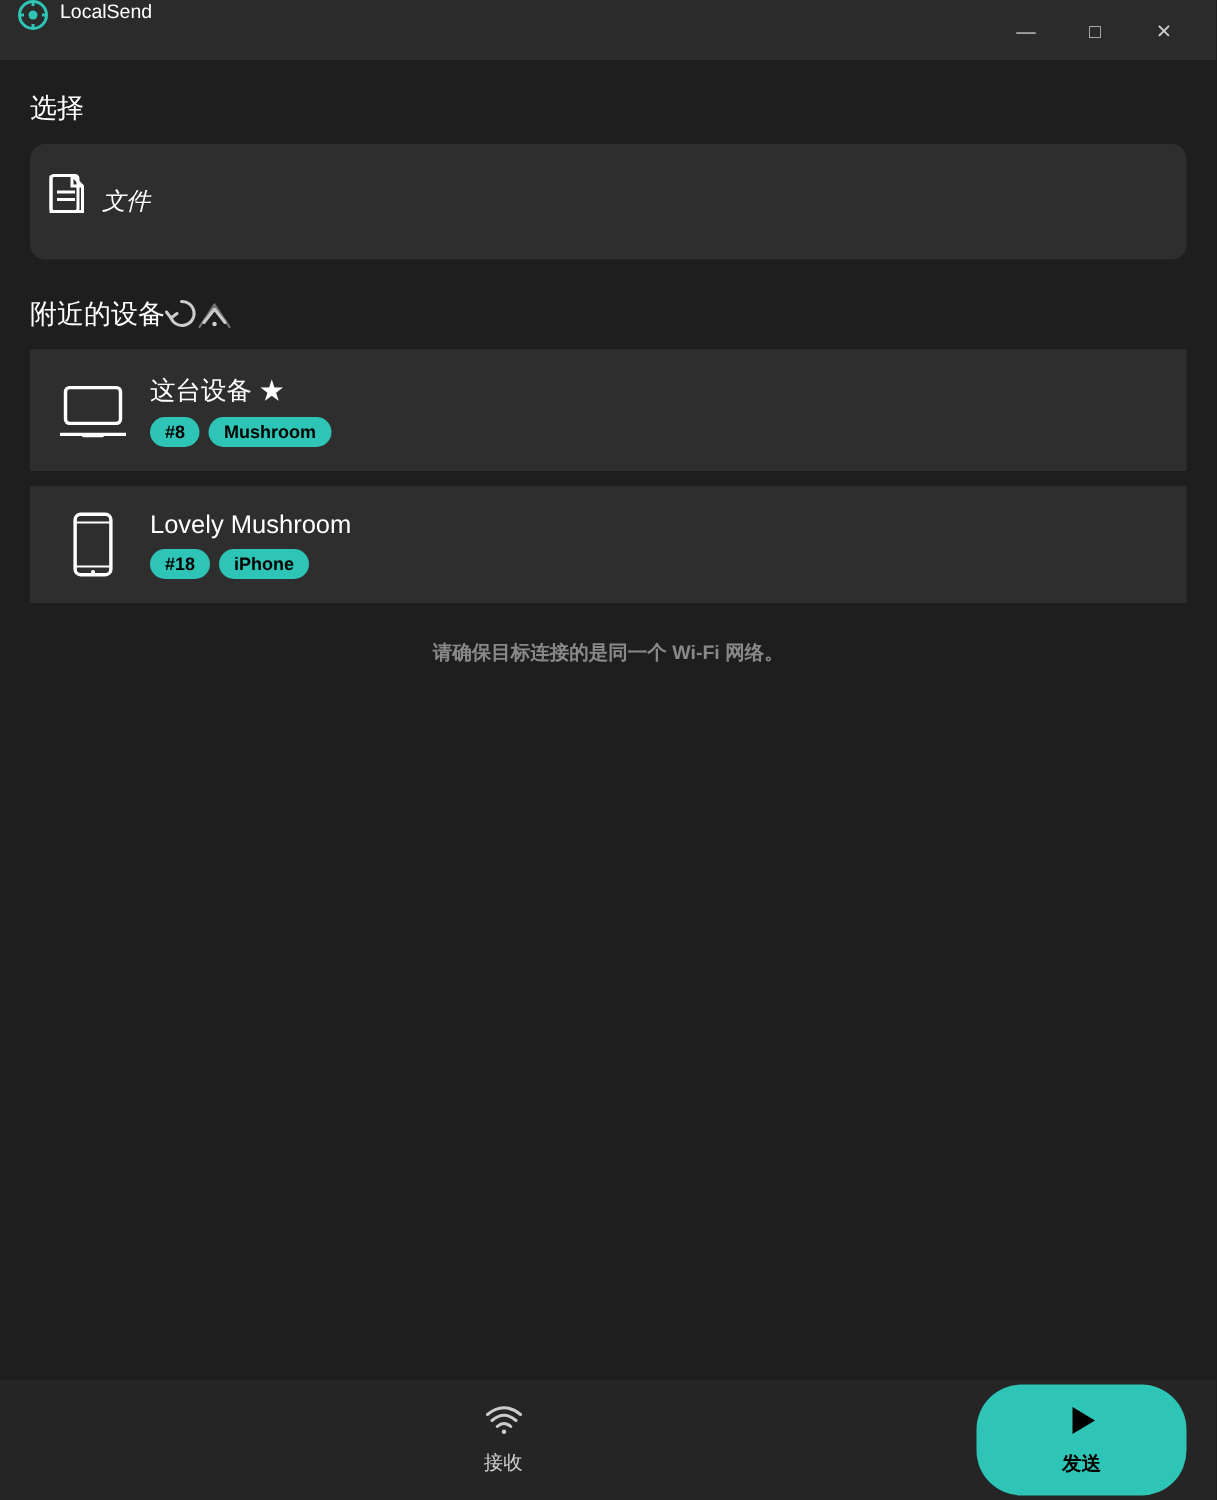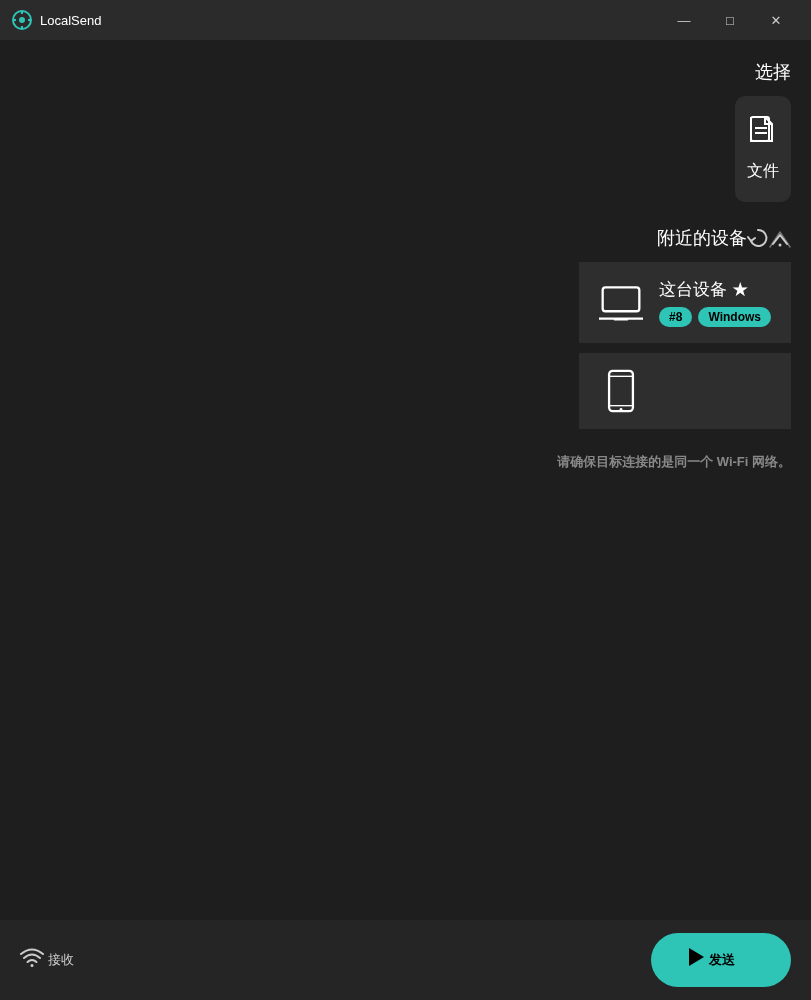--- a/index.html
+++ b/index.html
@@ -16,21 +16,21 @@
       display: flex;
       flex-direction: column;
       overflow: hidden;
     }
 
     
     .title-bar {
       background: #2b2b2b;
       height: 40px;
       display: flex;
-      align-items: center;
+      align-items: flex-start;
       padding: 0 12px;
       user-select: none;
       flex-shrink: 0;
     }
 
     .title-bar-icon {
       width: 20px;
       height: 20px;
       margin-right: 8px;
       display: flex;
@@ -69,21 +69,20 @@
     }
 
     
     .main-content {
       flex: 1;
       padding: 20px 20px 0 20px;
       background: #1e1e1e;
       display: flex;
       flex-direction: column;
       overflow: hidden;
-      align-items: flex-end;
     }
 
     .section-label {
       color: #ffffff;
       font-size: 18px;
       font-weight: 500;
       margin-bottom: 12px;
     }
 
     
@@ -95,24 +94,25 @@
 
     .select-btn {
       flex: 1;
       background: #2e2e2e;
       border: none;
       border-radius: 10px;
       color: #ffffff;
       cursor: pointer;
       padding: 20px 12px;
       display: flex;
-      flex-direction: column;
+      flex-direction: row;
       align-items: center;
       gap: 8px;
       transition: background 0.15s;
+      font-style: italic;
     }
 
     .select-btn-icon {
       font-size: 28px;
       line-height: 1;
     }
 
     .select-btn-label {
       font-size: 16px;
       color: #ffffff;
@@ -210,21 +210,21 @@
       display: flex;
       align-items: center;
       justify-content: space-around;
       padding: 0 20px;
       flex-shrink: 0;
       position: relative;
     }
 
     .bottom-nav-item {
       display: flex;
-      flex-direction: row;
+      flex-direction: column;
       align-items: center;
       gap: 4px;
       cursor: pointer;
       flex: 1;
     }
 
     .bottom-nav-icon {
       font-size: 22px;
       color: #cccccc;
     }
@@ -232,21 +232,21 @@
     .bottom-nav-label {
       font-size: 13px;
       color: #cccccc;
     }
 
     .send-fab {
       background: #2ec4b6;
       border-radius: 30px;
       padding: 12px 32px;
       display: flex;
-      flex-direction: row;
+      flex-direction: column;
       align-items: center;
       gap: 2px;
       cursor: pointer;
       flex: 1;
       max-width: 140px;
     }
 
     .send-fab-icon {
       font-size: 22px;
       color: #000000;
@@ -339,33 +339,40 @@
         <svg class="laptop-svg" viewBox="0 0 48 38" fill="none" xmlns="http://www.w3.org/2000/svg">
           <rect x="4" y="2" width="40" height="26" rx="3" fill="none" stroke="white" stroke-width="2.5"></rect>
           <line x1="0" y1="36" x2="48" y2="36" stroke="white" stroke-width="2.5" stroke-linecap="round"></line>
           <rect x="16" y="36" width="16" height="2" rx="1" fill="white"></rect>
         </svg>
       </div>
       <div class="device-info">
         <span class="device-name">这台设备 ★</span>
         <div class="device-tags">
           <span class="device-tag">#8</span>
-          <span class="device-tag">Windows</span>
+          <span class="device-tag">Mushroom</span>
         </div>
       </div>
     </div>
 
     <div class="device-card">
       <div class="device-icon">
         <svg class="phone-svg" viewBox="0 0 30 48" fill="none" xmlns="http://www.w3.org/2000/svg">
           <rect x="2" y="2" width="26" height="44" rx="4" fill="none" stroke="white" stroke-width="2.5"></rect>
           <line x1="2" y1="8" x2="28" y2="8" stroke="white" stroke-width="1.5"></line>
           <line x1="2" y1="40" x2="28" y2="40" stroke="white" stroke-width="1.5"></line>
           <circle cx="15" cy="44" r="1.5" fill="white"></circle>
         </svg>
+      </div>
+      <div class="device-info">
+        <span class="device-name">Lovely Mushroom</span>
+        <div class="device-tags">
+          <span class="device-tag">#18</span>
+          <span class="device-tag">iPhone</span>
+        </div>
       </div>
     </div>
 
   </div>
 
   <p class="hint-text">请确保目标连接的是同一个 Wi-Fi 网络。</p>
 
 </div>
 
 <div class="bottom-bar">

